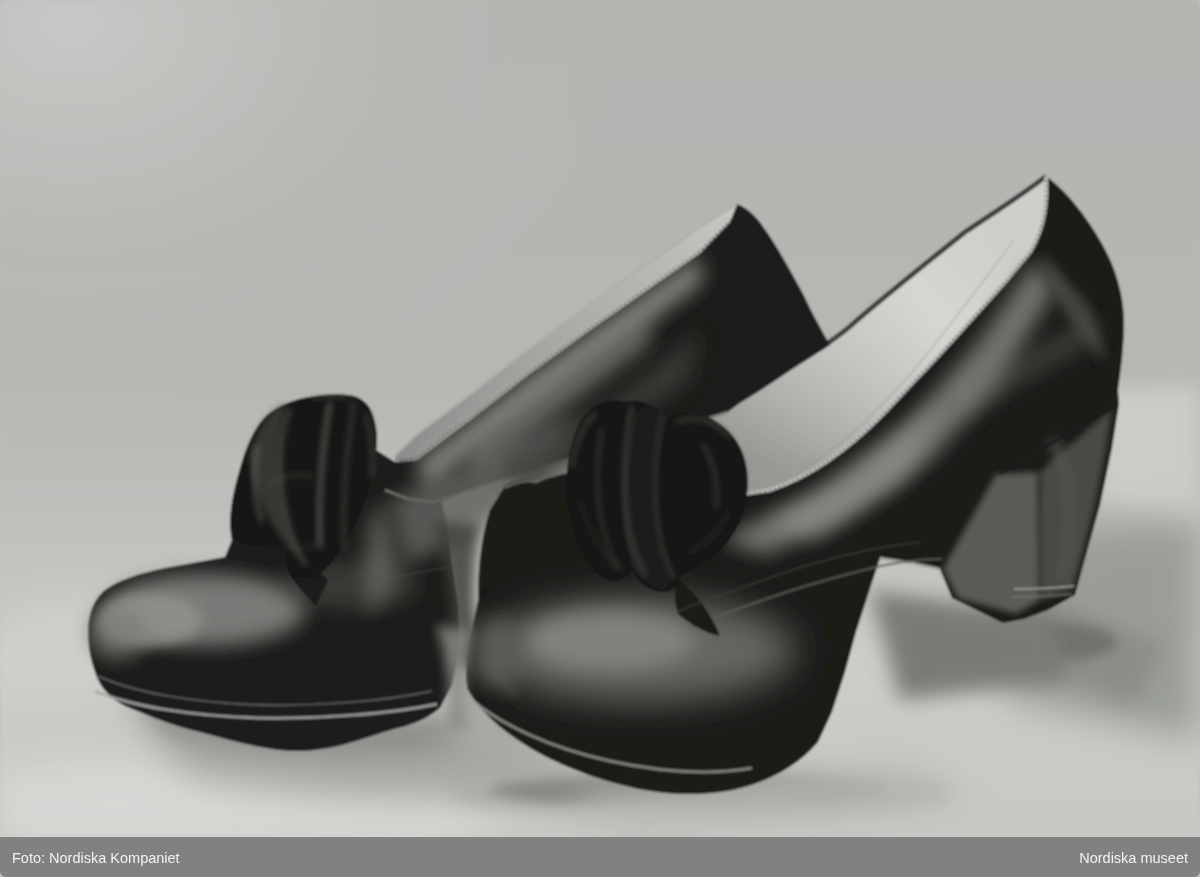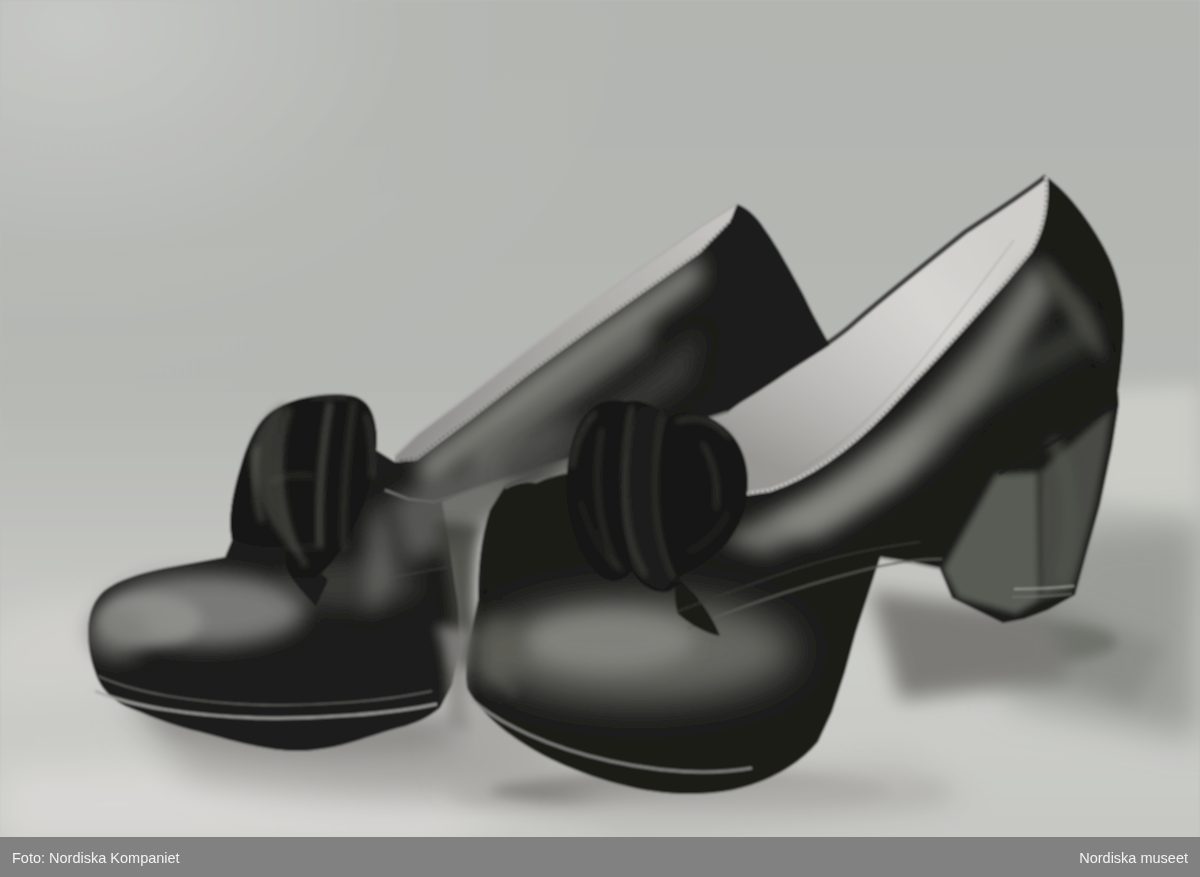--- a/index.html
+++ b/index.html
@@ -1,16 +1,16 @@
 <!DOCTYPE html>
 <html><head>
 <meta charset="utf-8">
 <style>
   html,body{margin:0;padding:0;background:#bdbdbb;}
-  .wrap{position:relative;width:1200px;height:877px;overflow:hidden;font-family:"Liberation Sans", sans-serif;}
+  .wrap{position:relative;width:1200px;height:877px;overflow:hidden;font-family:"Liberation Sans", sans-serif;border-radius:6px;}
   svg{display:block;}
 </style>
 </head>
 <body>
 <div class="wrap">
 <svg width="1200" height="877" viewBox="0 0 1200 877" xmlns="http://www.w3.org/2000/svg">
 <defs>
   <linearGradient id="bg" x1="0" y1="0" x2="0" y2="1">
     <stop offset="0" stop-color="#b3b5b1"></stop>
     <stop offset="0.45" stop-color="#b5b7b3"></stop>

